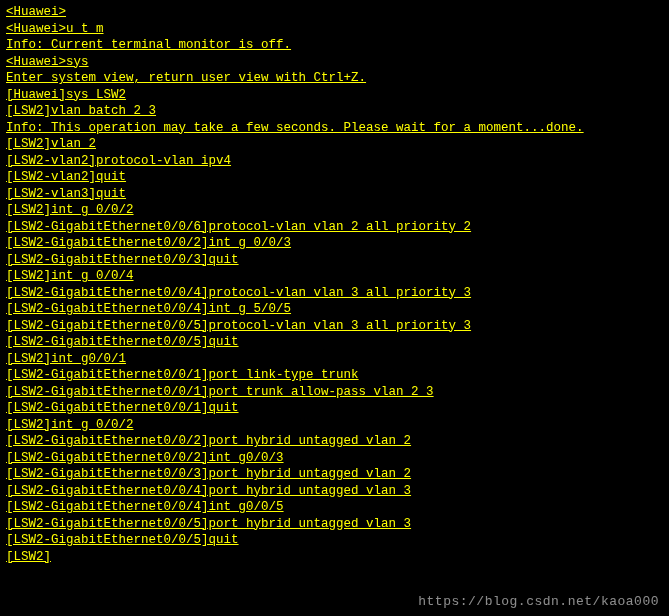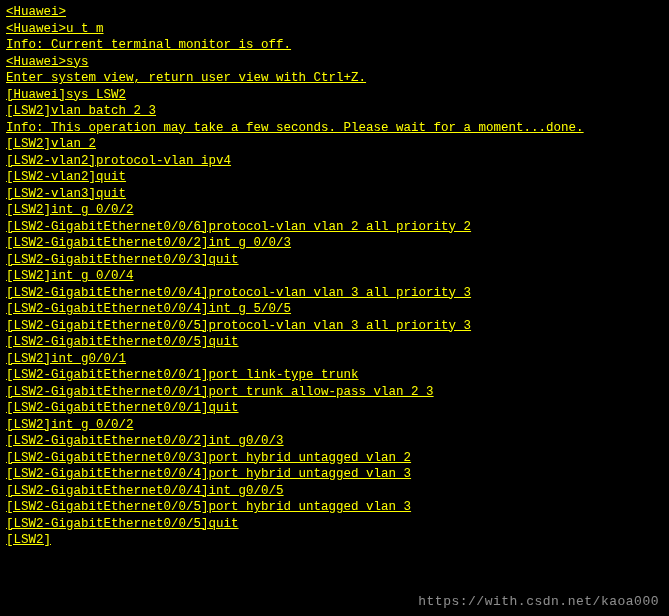--- a/index.html
+++ b/index.html
@@ -58,22 +58,23 @@
     <div class="terminal-line">[LSW2]int g 0/0/4</div>
     <div class="terminal-line">[LSW2-GigabitEthernet0/0/4]protocol-vlan vlan 3 all priority 3</div>
     <div class="terminal-line">[LSW2-GigabitEthernet0/0/4]int g 5/0/5</div>
     <div class="terminal-line">[LSW2-GigabitEthernet0/0/5]protocol-vlan vlan 3 all priority 3</div>
     <div class="terminal-line">[LSW2-GigabitEthernet0/0/5]quit</div>
     <div class="terminal-line">[LSW2]int g0/0/1</div>
     <div class="terminal-line">[LSW2-GigabitEthernet0/0/1]port link-type trunk</div>
     <div class="terminal-line">[LSW2-GigabitEthernet0/0/1]port trunk allow-pass vlan 2 3</div>
     <div class="terminal-line">[LSW2-GigabitEthernet0/0/1]quit</div>
     <div class="terminal-line">[LSW2]int g 0/0/2</div>
+    <div class="terminal-line">[LSW2-GigabitEthernet0/0/2]port hybrid untagged vlan 2</div>
     <div class="terminal-line">[LSW2-GigabitEthernet0/0/2]int g0/0/3</div>
     <div class="terminal-line">[LSW2-GigabitEthernet0/0/3]port hybrid untagged vlan 2</div>
     <div class="terminal-line">[LSW2-GigabitEthernet0/0/4]port hybrid untagged vlan 3</div>
     <div class="terminal-line">[LSW2-GigabitEthernet0/0/4]int g0/0/5</div>
     <div class="terminal-line">[LSW2-GigabitEthernet0/0/5]port hybrid untagged vlan 3</div>
     <div class="terminal-line">[LSW2-GigabitEthernet0/0/5]quit</div>
     <div class="terminal-line">[LSW2]</div>
   </div>
 
-<div class="watermark">https://with.csdn.net/kaoa000</div>
+<div class="watermark">https://blog.csdn.net/kaoa000</div>
 
 </body></html>

